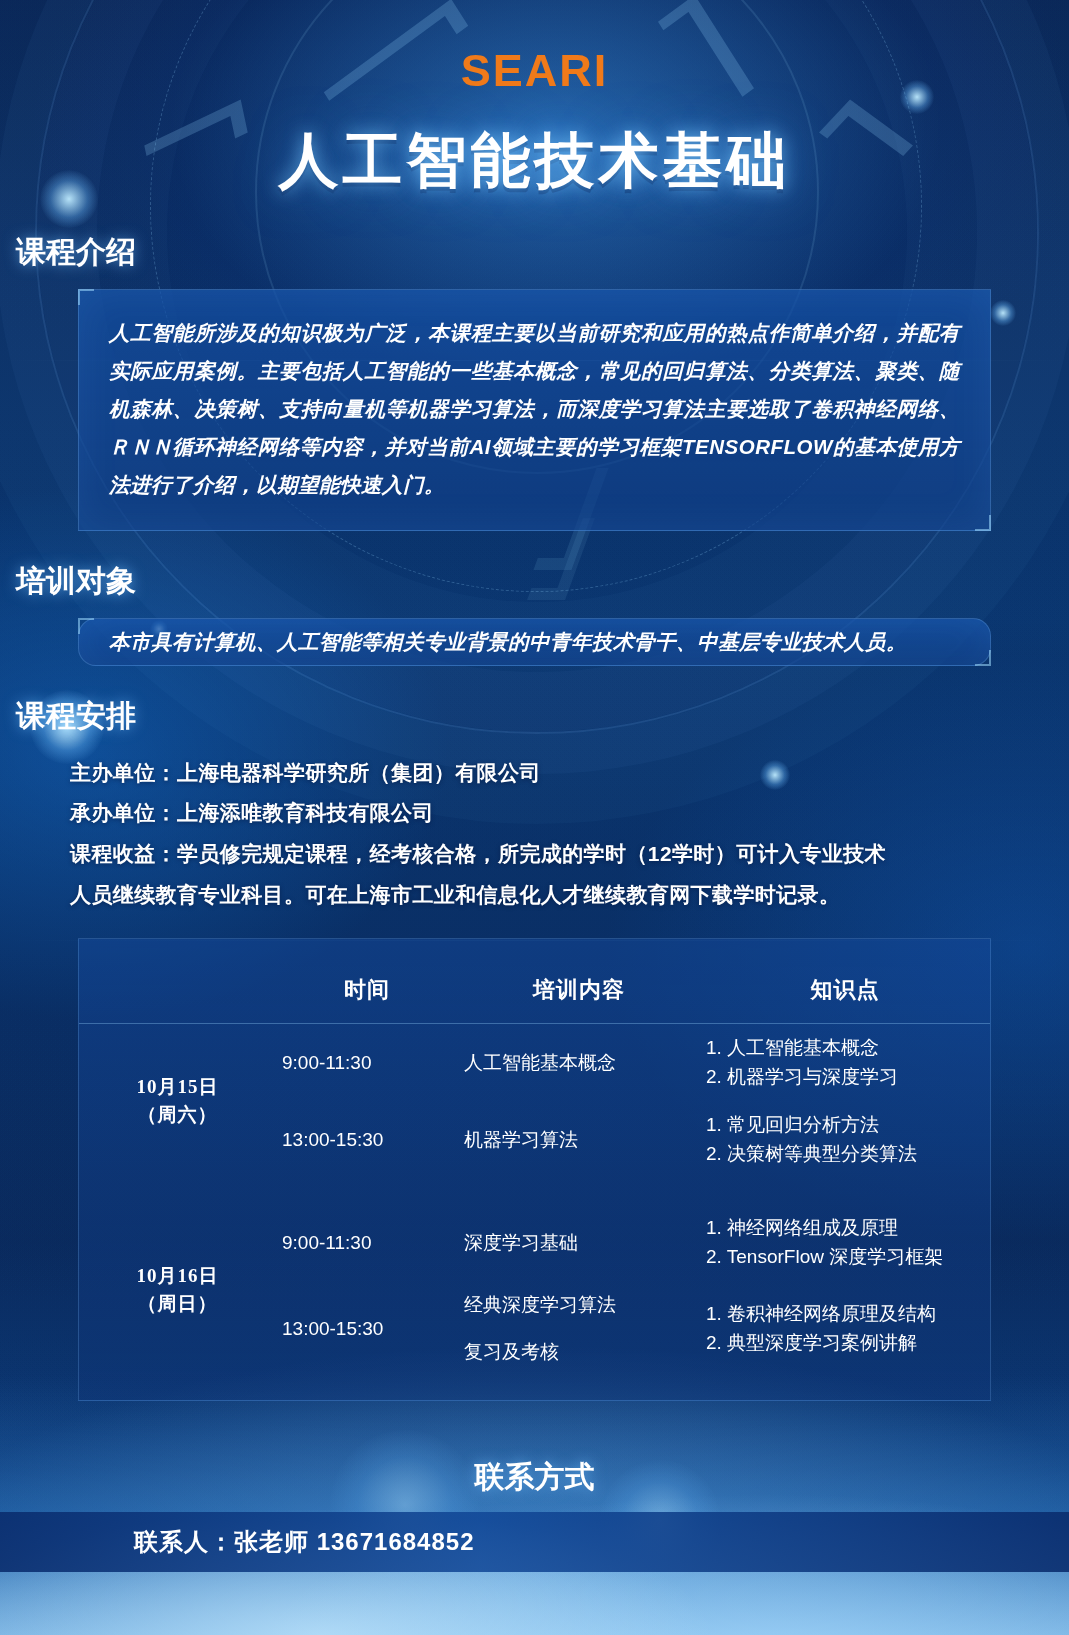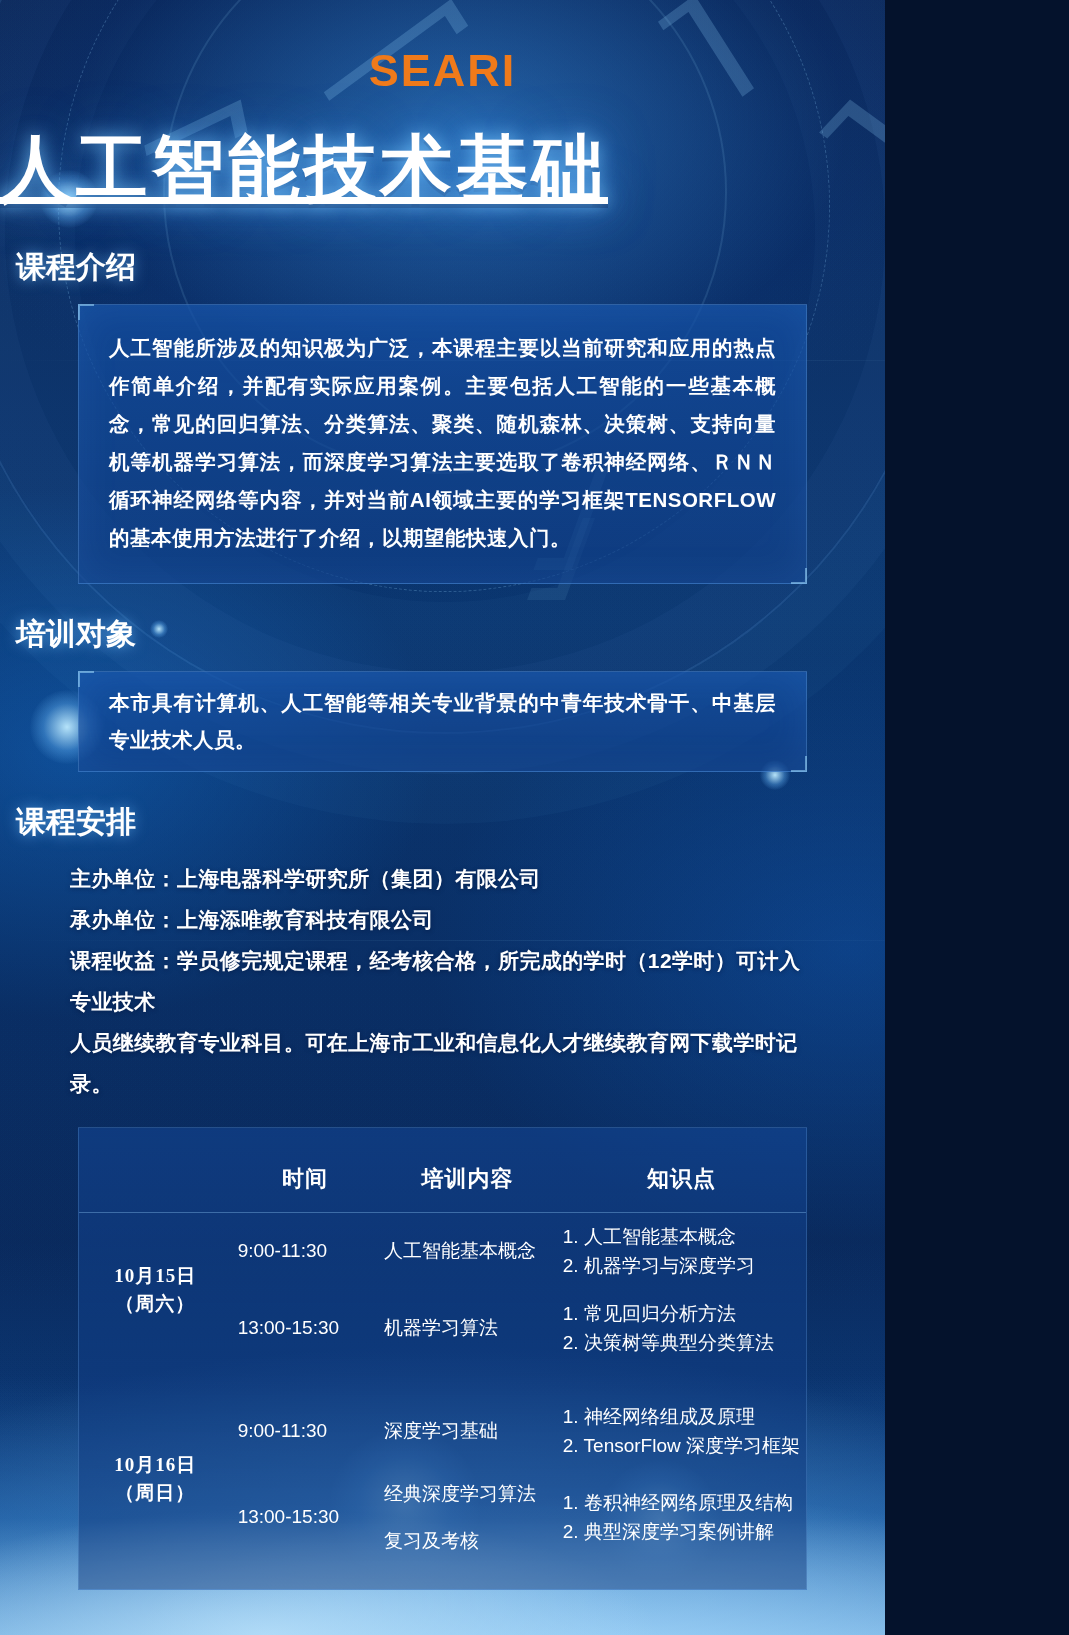--- a/index.html
+++ b/index.html
@@ -5,21 +5,21 @@
   html, body {
     margin: 0;
     padding: 0;
     background: #04122c;
   }
   body {
     font-family: "Liberation Sans", "DejaVu Sans", sans-serif;
   }
   .poster {
     position: relative;
-    width: 885px;
+    width: 1069px;
     height: 1635px;
     overflow: hidden;
     background:
       radial-gradient(ellipse 700px 460px at 52% 8%, rgba(60,150,235,0.55) 0%, rgba(16,60,140,0.15) 55%, rgba(0,0,0,0) 75%),
       radial-gradient(ellipse 520px 380px at 8% 46%, rgba(20,110,205,0.45) 0%, rgba(5,30,85,0.05) 70%),
       radial-gradient(ellipse 600px 420px at 96% 58%, rgba(18,95,190,0.40) 0%, rgba(5,30,85,0.05) 70%),
       radial-gradient(ellipse 900px 320px at 50% 96%, rgba(120,190,245,0.55) 0%, rgba(10,50,120,0.10) 70%),
       linear-gradient(180deg, #07224f 0%, #0a2f63 18%, #0b3a73 38%, #0a3166 58%, #0a2b5c 76%, #0d3f7e 90%, #1a64ad 100%);
   }
 
@@ -97,48 +97,48 @@
   .logo-cn {
     margin-top: 10px;
     font-size: 23px;
     letter-spacing: 8px;
     color: #ffffff;
     font-weight: bold;
   }
 
   .main-title {
     margin-top: 28px;
-    text-align: left;
-    font-size: 72px;
+    text-align: center;
+    font-size: 60px;
     font-weight: bold;
     letter-spacing: 4px;
     color: #ffffff;
     text-shadow:
       0 0 18px rgba(120,200,255,0.85),
       0 0 48px rgba(60,150,245,0.75),
       0 4px 0 rgba(10,40,95,0.55);
-    text-decoration: underline;
   }
 
   .section-title {
     text-align: left;
     font-size: 30px;
     font-weight: bold;
     color: #ffffff;
     margin: 30px 16px 16px;
     text-shadow: 0 0 14px rgba(110,190,255,0.7);
   }
 
   .panel {
     margin: 3px 78px;
     background: linear-gradient(180deg, rgba(20,80,165,0.72) 0%, rgba(16,62,135,0.66) 100%);
     border: 1px solid rgba(130,195,255,0.28);
     box-shadow: inset 0 0 40px rgba(80,165,255,0.12);
     padding: 24px 30px 26px;
     position: relative;
+    font-style: italic;
   }
   .panel::before, .panel::after {
     content: "";
     position: absolute;
     width: 14px; height: 14px;
     border: 2px solid rgba(160,220,255,0.55);
   }
   .panel::before { left: -1px; top: -1px; border-right: none; border-bottom: none; }
   .panel::after { right: -1px; bottom: -1px; border-left: none; border-top: none; }
 
@@ -146,21 +146,22 @@
     margin: 0;
     color: #ffffff;
     font-size: 20.5px;
     line-height: 1.85;
     font-weight: bold;
     text-align: justify;
     letter-spacing: 0.5px;
   }
 
   .panel-thin {
-    padding: 12px 30px;
+    padding: 4px 30px;
+    border-radius: 18px;
   }
 
   .schedule-block {
     margin: 8px 70px 0;
     color: #ffffff;
   }
   .schedule-block .line {
     font-size: 21px;
     font-weight: bold;
     line-height: 1.95;

